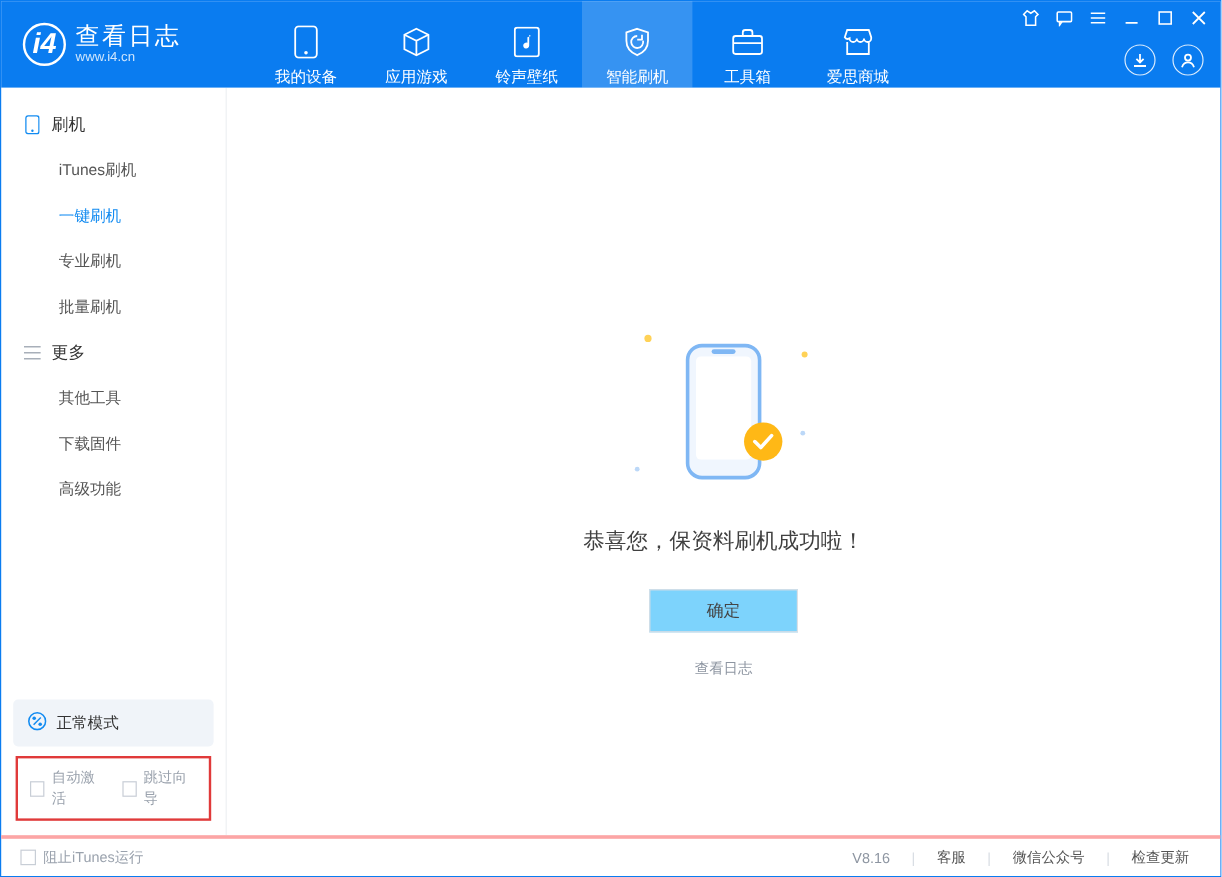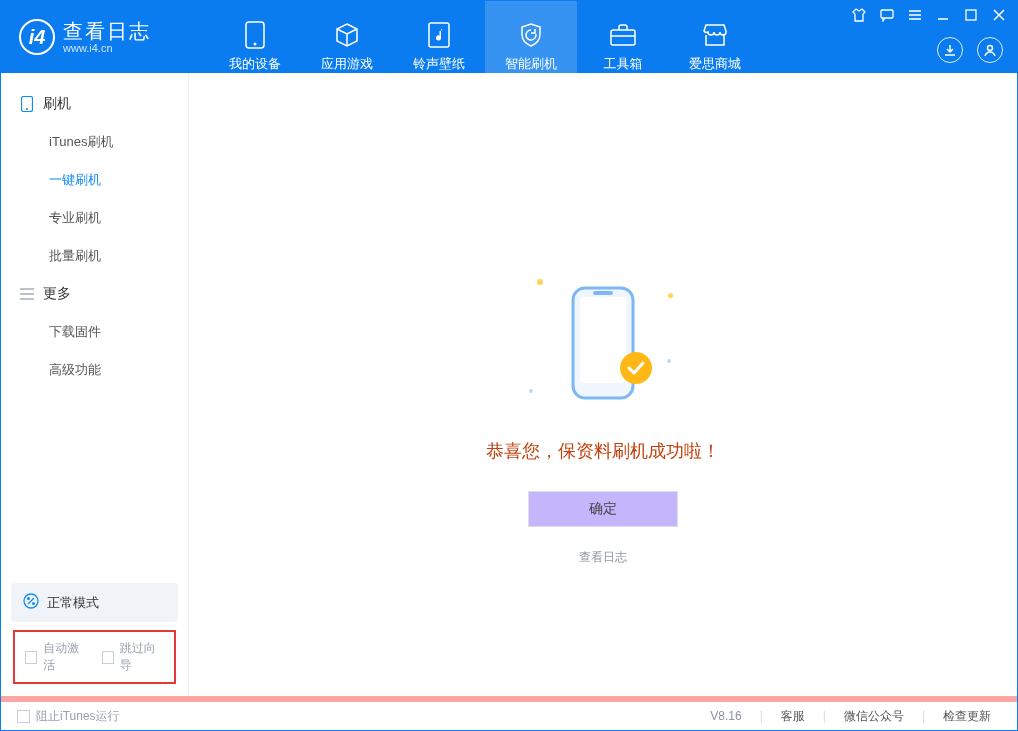--- a/index.html
+++ b/index.html
@@ -1,20 +1,20 @@
 <!DOCTYPE html>
 <html><head>
 <meta charset="utf-8">
 <style>
 * { margin: 0; padding: 0; box-sizing: border-box; }
 body { font-family: "Microsoft YaHei", Arial, sans-serif; font-size: 13px; color: #333; background: #fff; }
 .window { width: 1018px; height: 731px; margin: 0 auto; border: 1px solid #0a7cf0; display: flex; flex-direction: column; background: #fff; }
 .titlebar { height: 72px; background: #0a7cf0; display: flex; align-items: center; padding: 0 12px 0 18px; color: #fff; position: relative; }
 .logo { display: flex; align-items: center; gap: 8px; margin-right: 30px; min-width: 160px; }
-.logo-icon { width: 36px; height: 36px; border: 2px solid #fff; border-radius: 50%; display: flex; align-items: center; justify-content: center; font-weight: bold; font-size: 20px; font-style: italic; }
+.logo-icon { width: 36px; height: 36px; border: 2px solid #fff; border-radius: 50%; display: flex; align-items: center; justify-content: center; font-weight: bold; font-size: 24px; font-style: italic; }
 .logo-text { display: flex; flex-direction: column; line-height: 1; }
 .logo-name { font-size: 20px; font-weight: 500; letter-spacing: 2px; }
 .logo-url { font-size: 11px; color: #cfe6fd; margin-top: 2px; }
 .navtabs { display: flex; height: 100%; }
 .navtab { width: 92px; display: flex; flex-direction: column; align-items: center; justify-content: flex-end; gap: 6px; cursor: pointer; color: #fff; font-size: 13px; }
 .navtab.active { background: rgba(255,255,255,0.18); }
 .navtab-icon { width: 28px; height: 28px; display: flex; align-items: center; justify-content: center; }
 .navtab-icon svg { fill: #fff; }
 .window-controls { position: absolute; right: 10px; top: 6px; display: flex; gap: 12px; align-items: center; }
 .wc { width: 16px; height: 16px; cursor: pointer; display:flex; align-items:center; justify-content:center; }
@@ -31,24 +31,24 @@
 .sb-card { background: #f0f4f9; border-radius: 4px; padding: 10px 12px; margin-bottom: 8px; display: flex; align-items: center; gap: 8px; font-size: 13px; color: #333; }
 .sb-device { background: #f0f4f9; border-radius: 4px; padding: 10px 12px; margin-bottom: 8px; }
 .sb-device-name { display:flex; align-items:center; gap:8px; font-weight: bold; color: #333; font-size: 13px; }
 .sb-device-cap { display:inline-block; margin-top: 6px; margin-left: 22px; background:#d7e9fb; color:#2a8af0; border:1px solid #bcdcf9; border-radius:10px; padding:1px 10px; font-size:11px; }
 .sb-device-sub { margin-left: 22px; margin-top: 4px; color: #9aa2ad; font-size: 11px; }
 .sb-checks { border: 2px solid #e03a3a; padding: 8px 10px; display:flex; gap: 14px; align-items:center; margin: 2px; }
 .chk { display:flex; align-items:center; gap:6px; color:#9aa2ad; font-size:12px; cursor:pointer; }
 .chk-box { width:13px; height:13px; border:1px solid #c8ced6; background:#fff; }
 .main { flex:1; display:flex; flex-direction:column; align-items:center; justify-content:flex-start; padding-top: 200px; }
 .phone-illus { position:relative; width:120px; height:140px; display:flex; align-items:center; justify-content:center; margin-bottom: 26px; }
-.success-text { font-size: 18px; color: #c2410c; margin-bottom: 28px; }
-.ok-btn { width: 150px; height: 36px; border:1px solid #dcdfe4; background:#c4b5fd; color:#444; font-size:14px; cursor:pointer; display:flex; align-items:center; justify-content:center; }
+.success-text { font-size: 18px; color: #404040; margin-bottom: 28px; }
+.ok-btn { width: 124px; height: 36px; border:1px solid #dcdfe4; background:#7dd3fc; color:#444; font-size:14px; cursor:pointer; display:flex; align-items:center; justify-content:center; }
 .log-link { margin-top: 22px; color:#8d95a1; font-size:12px; cursor:pointer; }
-.statusbar { height: 34px; border-top: 6px solid #fca5a5; display:flex; align-items:center; padding: 0 16px; font-size:12px; color:#777; }
+.statusbar { height: 34px; border-top: 3px solid #fca5a5; display:flex; align-items:center; padding: 0 16px; font-size:12px; color:#777; }
 .sb-left { display:flex; align-items:center; gap:6px; }
 .sb-right { margin-left:auto; display:flex; align-items:center; gap: 8px; }
 .sb-ver { color:#8d95a1; margin-right: 10px; text-align: center; }
 .sb-link { color:#555; cursor:pointer; padding: 0 10px; }
 .sb-sep { color:#d8dde3; }
 .sparkle { position:absolute; width:6px; height:6px; background:#ffd257; border-radius:50%; }
 .dot { position:absolute; width:4px; height:4px; background:#bcd8f8; border-radius:50%; }
 </style>
 </head>
 <body>
@@ -187,20 +187,21 @@
         <div class="sb-item">批量刷机</div>
 
         <div class="sb-group">
           <span class="sb-group-icon">
               <svg width="14" height="12" viewBox="0 0 14 12" stroke="#a8afb9" stroke-width="1.3">
                 <path d="M0 1h14M0 6h14M0 11h14"></path>
               </svg>
             </span>
           <span>更多</span>
         </div>
+        <div class="sb-item">其他工具</div>
         <div class="sb-item">下载固件</div>
         <div class="sb-item">高级功能</div>
       </div>
 
       <div class="sb-bottom">
         <div class="sb-card">
           <span><svg width="16" height="16" viewBox="0 0 16 16">
                 <circle cx="8" cy="8" r="7" fill="none" stroke="#128bf1" stroke-width="1.3"></circle>
                 <circle cx="5.5" cy="5.5" r="1.5" fill="#128bf1"></circle>
                 <circle cx="10.5" cy="10.5" r="1.5" fill="#128bf1"></circle>

